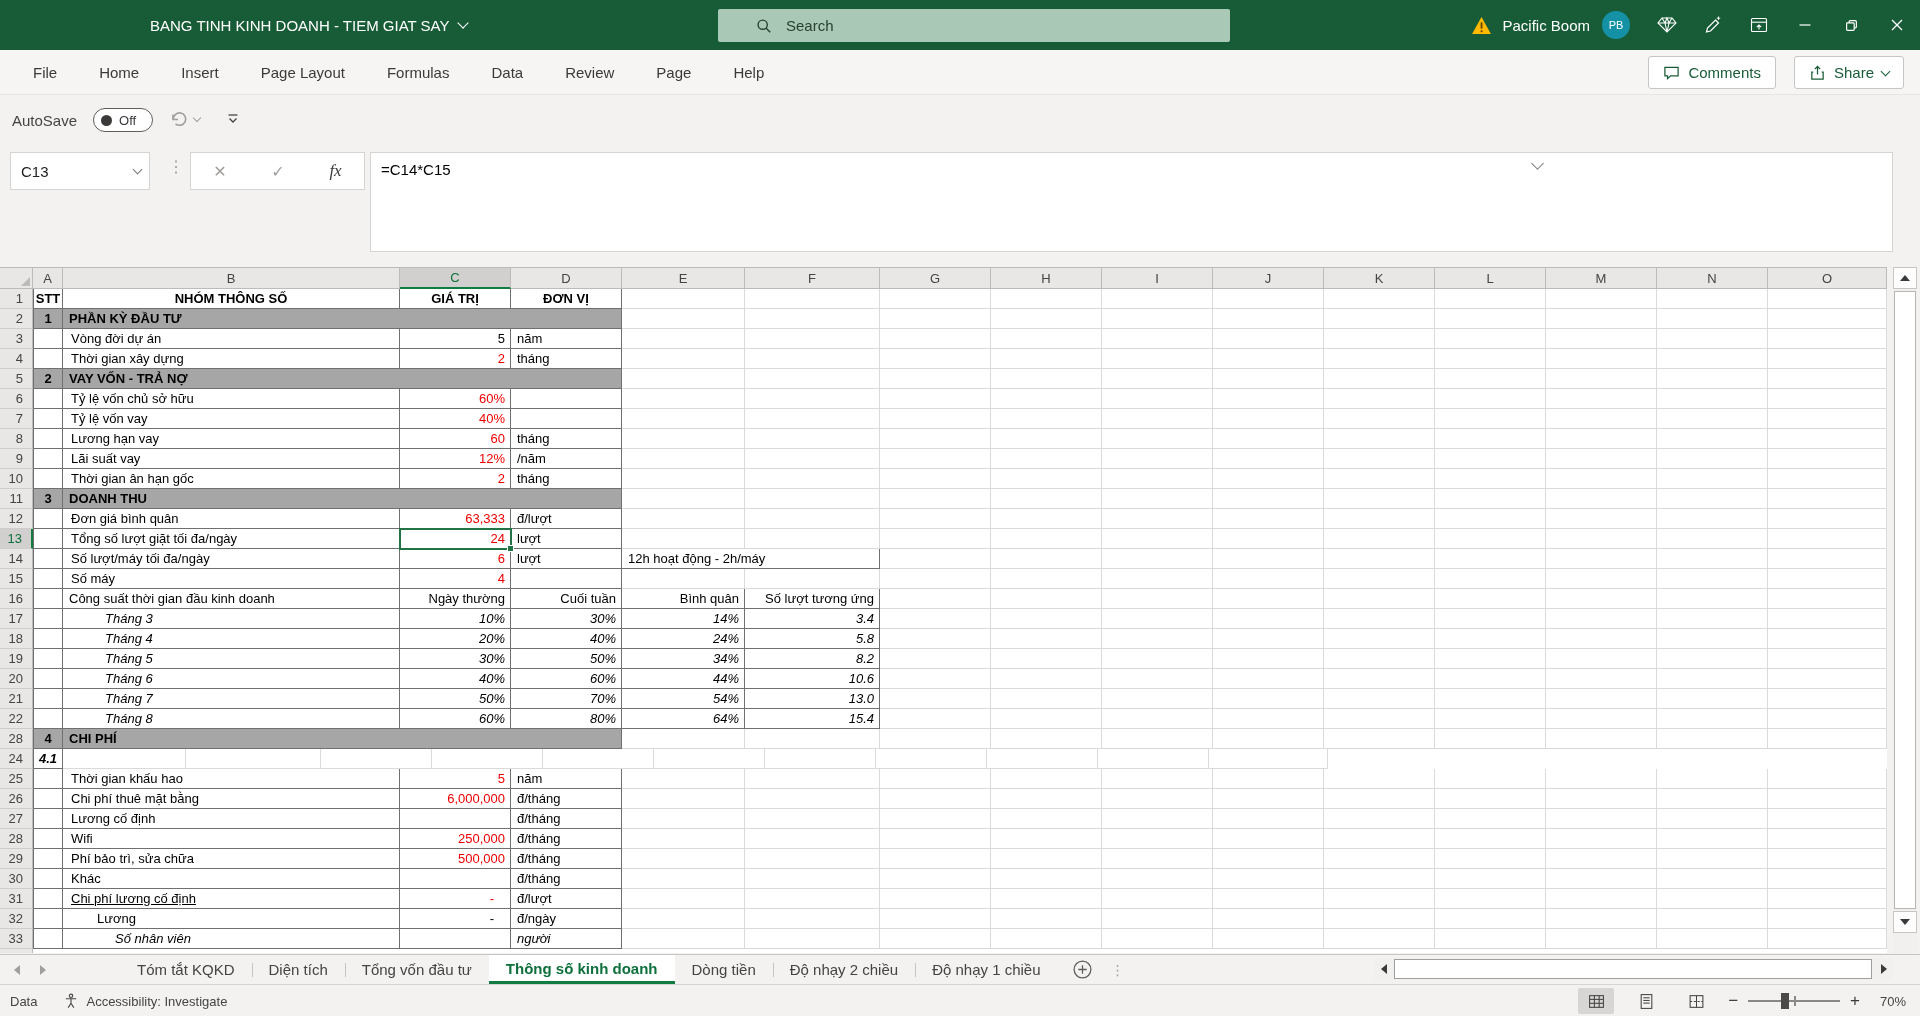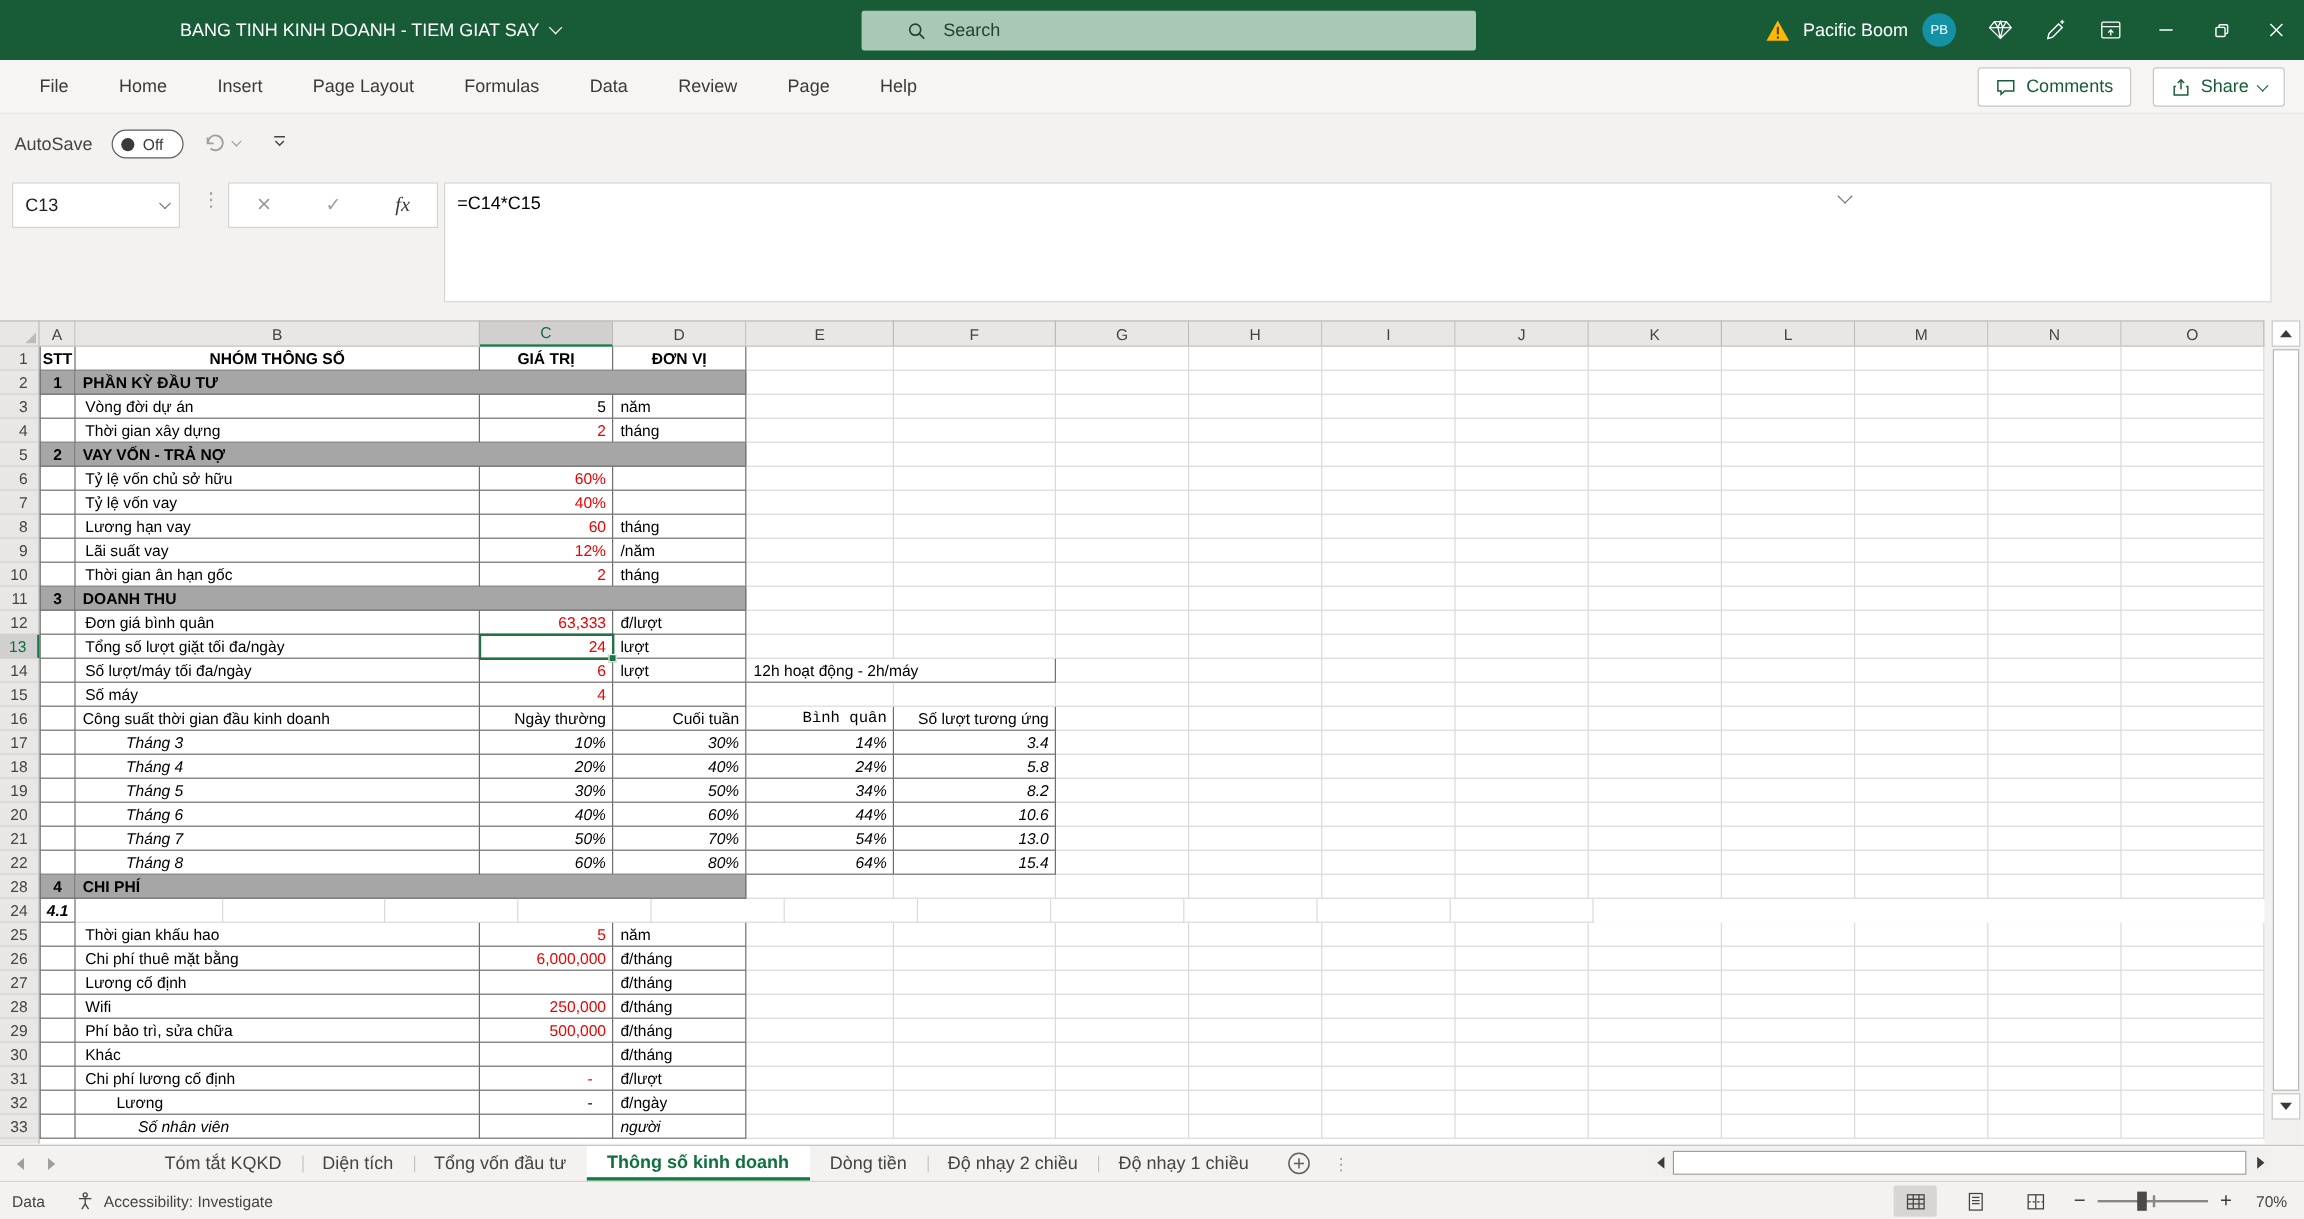--- a/index.html
+++ b/index.html
@@ -525,21 +525,21 @@
           <div class="cell gl" style="width: 111px;"></div>
           <div class="cell gl" style="width: 111px;"></div>
           <div class="cell gl" style="width: 119px;"></div>
         </div>
         <div class="grow">
           <div class="rh">16</div>
           <div class="cell tb2 bl al-c bold" style="width: 30px;"></div>
           <div class="cell tb2 al-l" style="width: 337px;">Công suất thời gian đầu kinh doanh</div>
           <div class="cell tb2 al-r" style="width: 111px;">Ngày thường</div>
           <div class="cell tb2 al-r" style="width: 111px;">Cuối tuần</div>
-          <div class="cell tb2 al-r" style="width: 123px; font-family: Liberation Mono, monospace;">Bình quân</div>
+          <div class="cell tb2 al-r" style="width: 123px;">Bình quân</div>
           <div class="cell tb2 al-r" style="width: 135px;">Số lượt tương ứng</div>
           <div class="cell gl" style="width: 111px;"></div>
           <div class="cell gl" style="width: 111px;"></div>
           <div class="cell gl" style="width: 111px;"></div>
           <div class="cell gl" style="width: 111px;"></div>
           <div class="cell gl" style="width: 111px;"></div>
           <div class="cell gl" style="width: 111px;"></div>
           <div class="cell gl" style="width: 111px;"></div>
           <div class="cell gl" style="width: 111px;"></div>
           <div class="cell gl" style="width: 119px;"></div>
@@ -787,21 +787,21 @@
           <div class="cell gl" style="width: 111px;"></div>
           <div class="cell gl" style="width: 111px;"></div>
           <div class="cell gl" style="width: 111px;"></div>
           <div class="cell gl" style="width: 111px;"></div>
           <div class="cell gl" style="width: 111px;"></div>
           <div class="cell gl" style="width: 119px;"></div>
         </div>
         <div class="grow">
           <div class="rh">31</div>
           <div class="cell tb2 bl al-c bold" style="width: 30px;"></div>
-          <div class="cell tb2" style="width: 337px; padding-left: 8px;">Chi phí lương cố định</div>
+          <div class="cell tb2" style="width: 337px; padding-left: 8px; text-decoration: underline;">Chi phí lương cố định</div>
           <div class="cell tb2 al-r c-red dashpad" style="width: 111px;">-</div>
           <div class="cell tb2 al-l" style="width: 111px;">đ/lượt</div>
           <div class="cell gl" style="width: 123px;"></div>
           <div class="cell gl" style="width: 135px;"></div>
           <div class="cell gl" style="width: 111px;"></div>
           <div class="cell gl" style="width: 111px;"></div>
           <div class="cell gl" style="width: 111px;"></div>
           <div class="cell gl" style="width: 111px;"></div>
           <div class="cell gl" style="width: 111px;"></div>
           <div class="cell gl" style="width: 111px;"></div>

